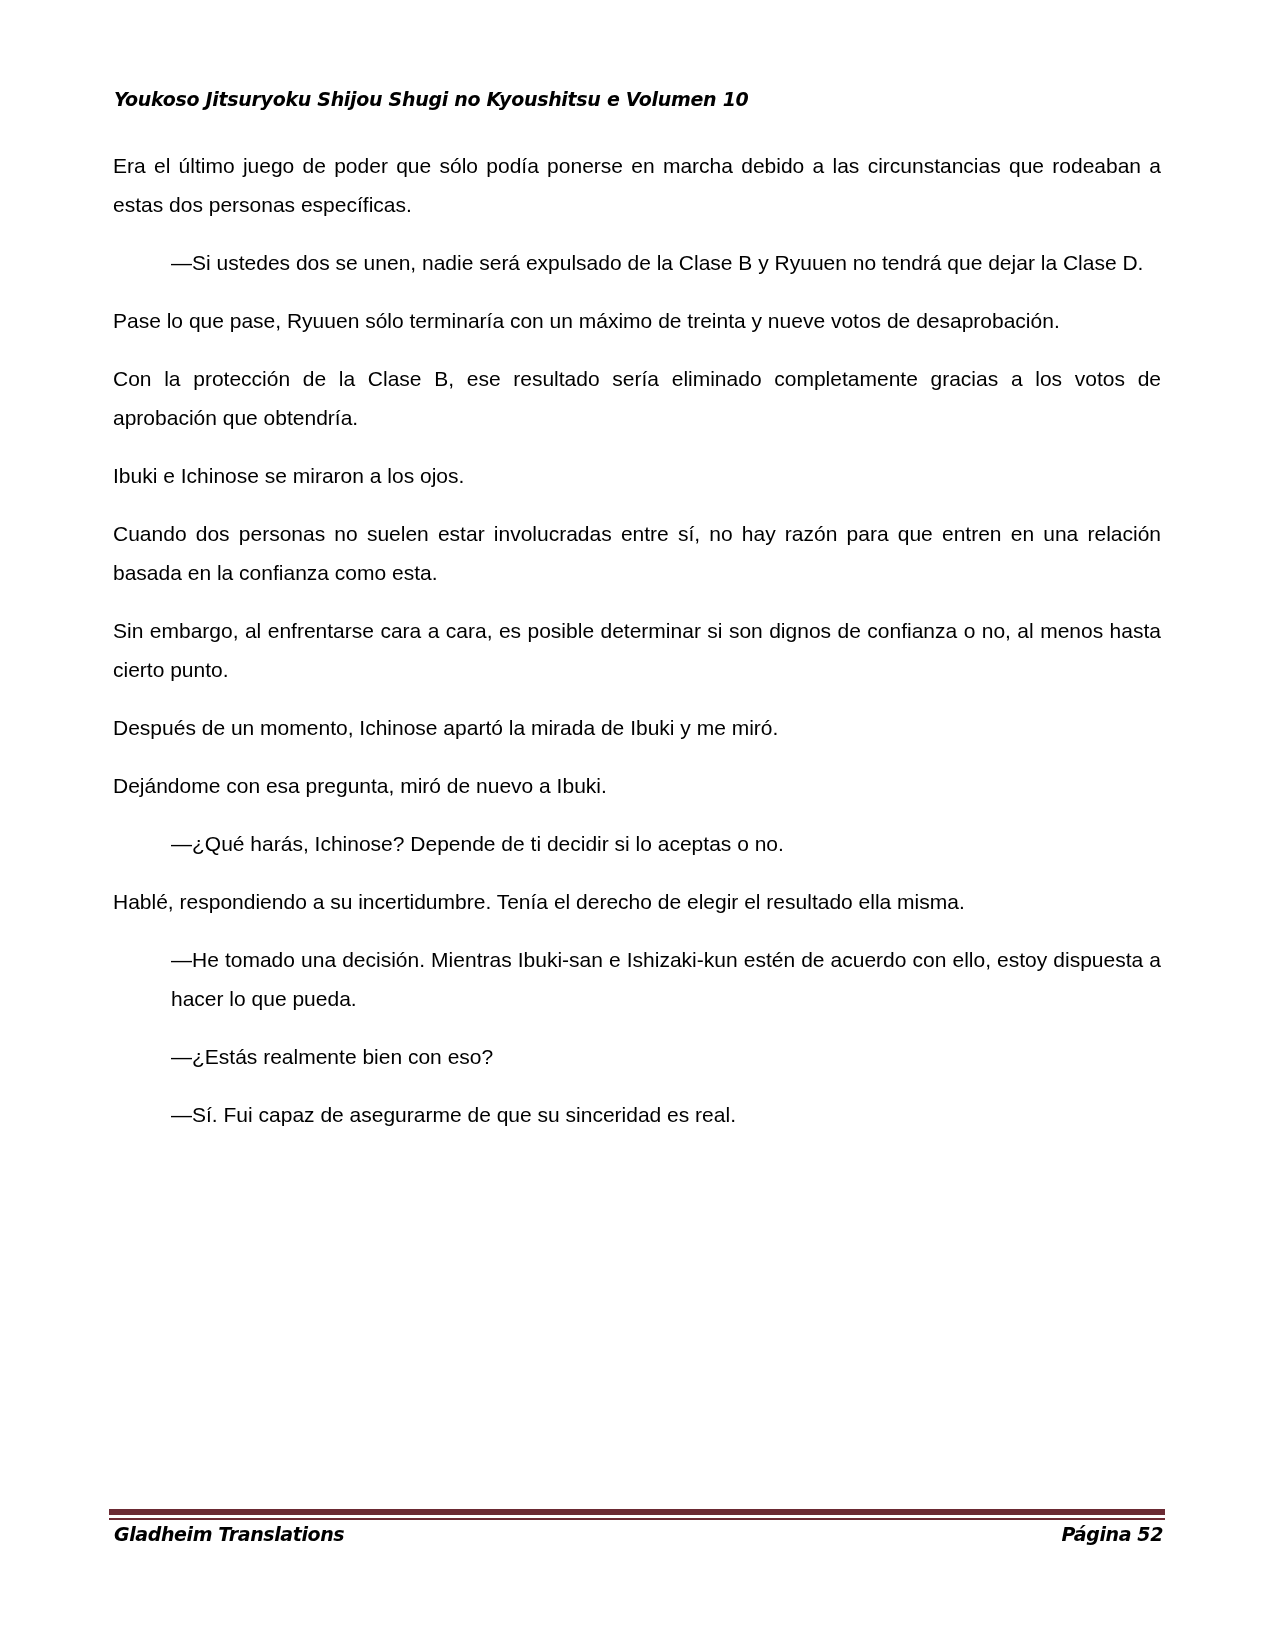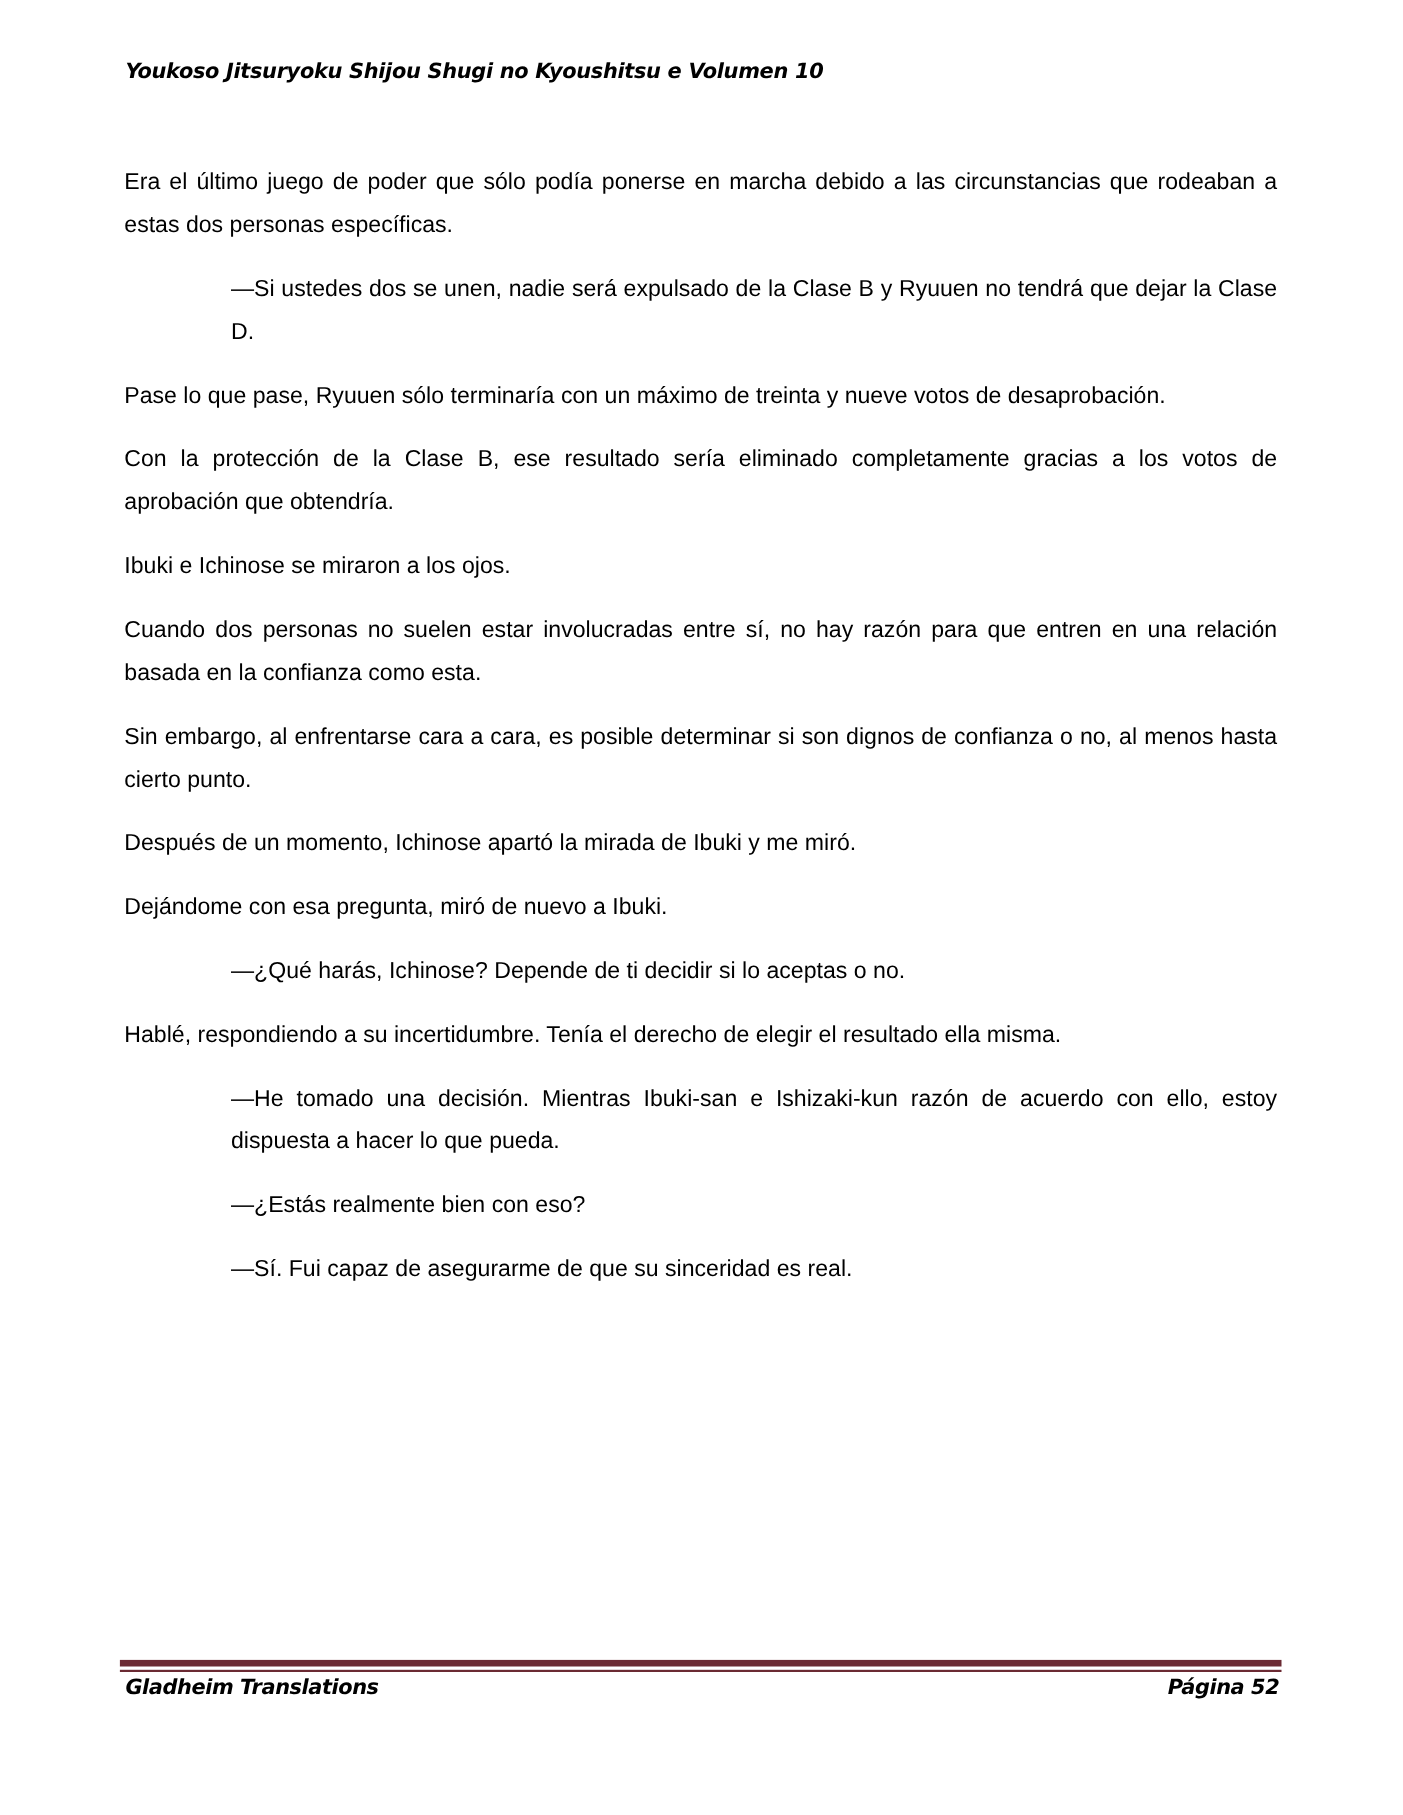--- a/index.html
+++ b/index.html
@@ -1,27 +1,27 @@
 <!DOCTYPE html>
 <html><head>
 <meta charset="utf-8">
 <style>
   html, body { margin: 0; padding: 0; background: #ffffff; }
   body { width: 1275px; height: 1650px; position: relative; overflow: hidden; color: #000; }
   .header-title {
-    position: absolute; left: 114px; top: 54px;
+    position: absolute; left: 114px; top: 88px;
     font-family: "DejaVu Sans", sans-serif; font-style: italic; font-weight: bold;
     font-size: 19px; letter-spacing: -0.3px; white-space: nowrap;
   }
   .content {
     position: absolute; left: 113px; top: 146px; width: 1048px;
     font-family: "Liberation Sans", sans-serif; font-size: 21px; line-height: 39px;
   }
   .para { margin: 0 0 19px 0; text-align: justify; }
-  .para.indent { margin-left: 97px; }
+  .para.indent { margin-left: 58px; }
   .footer-rule { position: absolute; left: 109px; width: 1056px; }
   .rule-thick { top: 1509px; height: 6px; background: #6b2a33; }
   .rule-thin { top: 1518px; height: 2px; background: #6b2a33; }
   .footer-left, .footer-right {
     position: absolute; top: 1523px;
     font-family: "DejaVu Sans", sans-serif; font-style: italic; font-weight: bold;
     font-size: 19px; letter-spacing: -0.4px; white-space: nowrap;
   }
   .footer-left { left: 114px; }
   .footer-right { right: 112px; }
@@ -36,21 +36,21 @@
   <p class="para indent">—Si ustedes dos se unen, nadie será expulsado de la Clase B y Ryuuen no tendrá que dejar la Clase D.</p>
   <p class="para">Pase lo que pase, Ryuuen sólo terminaría con un máximo de treinta y nueve votos de desaprobación.</p>
   <p class="para">Con la protección de la Clase B, ese resultado sería eliminado completamente gracias a los votos de aprobación que obtendría.</p>
   <p class="para">Ibuki e Ichinose se miraron a los ojos.</p>
   <p class="para">Cuando dos personas no suelen estar involucradas entre sí, no hay razón para que entren en una relación basada en la confianza como esta.</p>
   <p class="para">Sin embargo, al enfrentarse cara a cara, es posible determinar si son dignos de confianza o no, al menos hasta cierto punto.</p>
   <p class="para">Después de un momento, Ichinose apartó la mirada de Ibuki y me miró.</p>
   <p class="para">Dejándome con esa pregunta, miró de nuevo a Ibuki.</p>
   <p class="para indent">—¿Qué harás, Ichinose? Depende de ti decidir si lo aceptas o no.</p>
   <p class="para">Hablé, respondiendo a su incertidumbre. Tenía el derecho de elegir el resultado ella misma.</p>
-  <p class="para indent">—He tomado una decisión. Mientras Ibuki-san e Ishizaki-kun razón de acuerdo con ello, estoy dispuesta a hacer lo que pueda.</p>
+  <p class="para indent">—He tomado una decisión. Mientras Ibuki-san e Ishizaki-kun estén de acuerdo con ello, estoy dispuesta a hacer lo que pueda.</p>
   <p class="para indent">—¿Estás realmente bien con eso?</p>
   <p class="para indent">—Sí. Fui capaz de asegurarme de que su sinceridad es real.</p>
 </div>
 
 <div class="footer-rule rule-thick"></div>
 <div class="footer-rule rule-thin"></div>
 <div class="footer-left">Gladheim Translations</div>
 <div class="footer-right">Página 52</div>
 
 </body></html>

